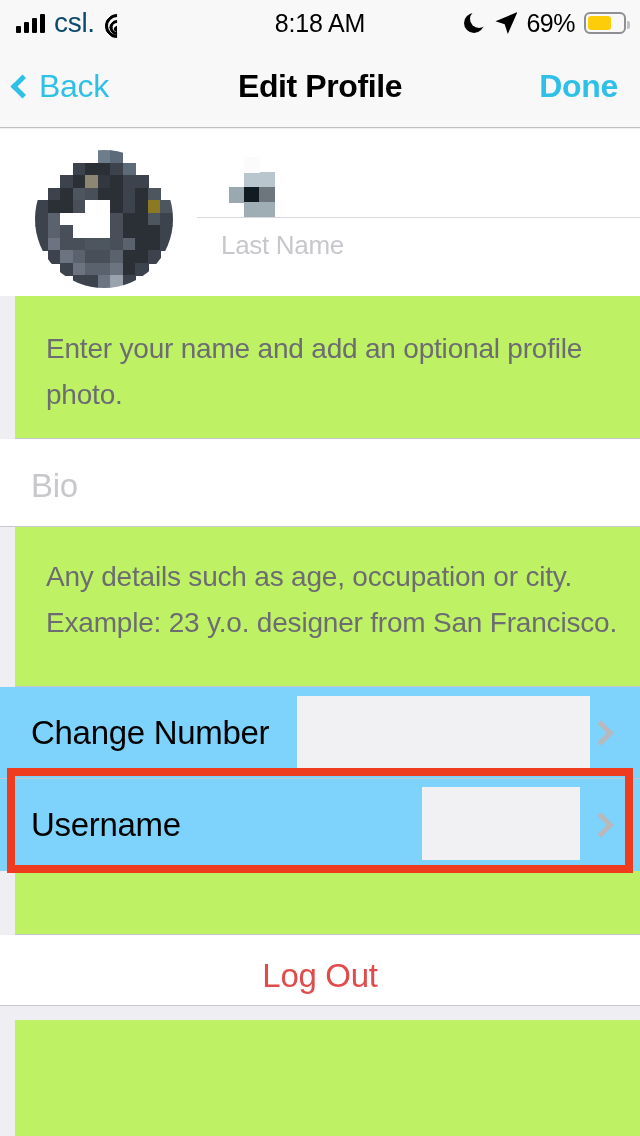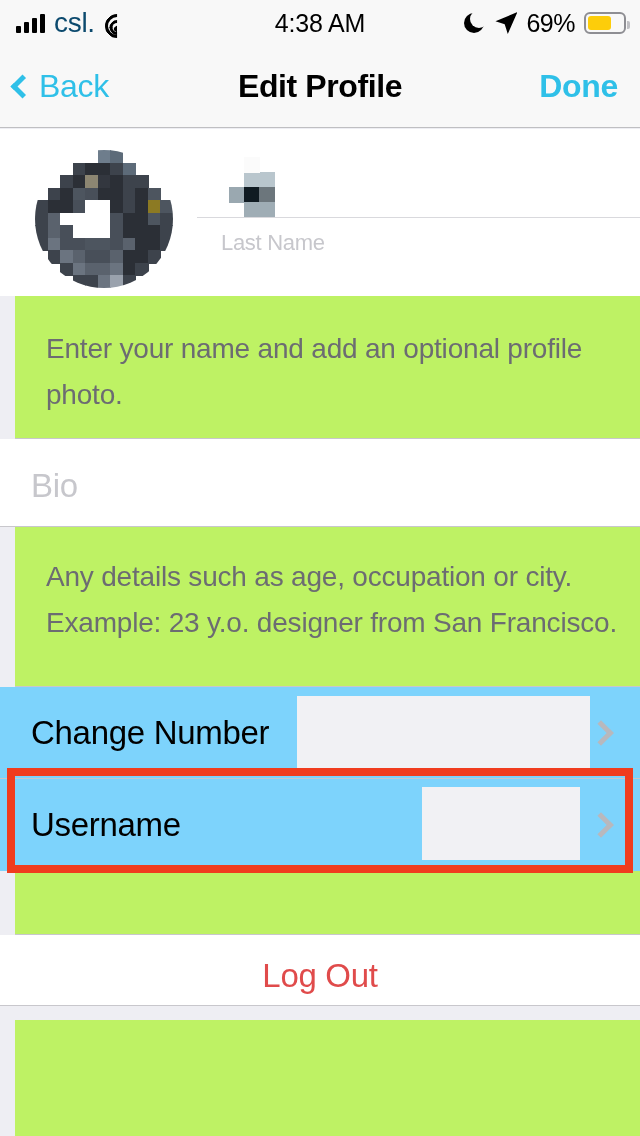--- a/index.html
+++ b/index.html
@@ -97,21 +97,21 @@
   }
   .avatar .px { position: absolute; }
 
   .name-fields { position: absolute; left: 197px; top: 0; right: 0; height: 167px; }
   .redact-name {
     position: absolute; left: 32px; top: 28px; width: 43px; height: 42px;
   }
   .redact-name .px { position: absolute; }
   .name-divider { position: absolute; left: 0; right: 0; top: 88px; height: 1px; background: #d9d9dd; }
   .lastname-ph {
-    position: absolute; left: 24px; top: 101px; font-size: 22px; color: #c7c7cc; letter-spacing: -0.3px;
+    position: absolute; left: 24px; top: 101px; font-size: 26px; color: #c7c7cc; letter-spacing: -0.3px;
   }
 
   
   .note1 { top: 296px; height: 143px; }
   .note-text {
     position: absolute; left: 31px; top: 30px; right: 40px;
     font-size: 28px; line-height: 1.63; color: #6c6c72; letter-spacing: -0.2px;
   }
 
   
@@ -168,21 +168,21 @@
           <i></i>
         </div>
       <span class="carrier">csl.</span>
       <div class="wifi">
         <span class="w1"></span>
           <span class="w2"></span>
           <span class="w3"></span>
       </div>
     </div>
     <div class="sb-center">
-      <span class="sb-time">4:38 AM</span>
+      <span class="sb-time">8:18 AM</span>
     </div>
     <div class="sb-right">
       <div class="moon"></div>
       <div class="loc"></div>
       <span class="pct">69%</span>
       <div class="batt">
           <div class="batt-fill" style="width: 69%;"></div>
         </div>
     </div>
   </div>

